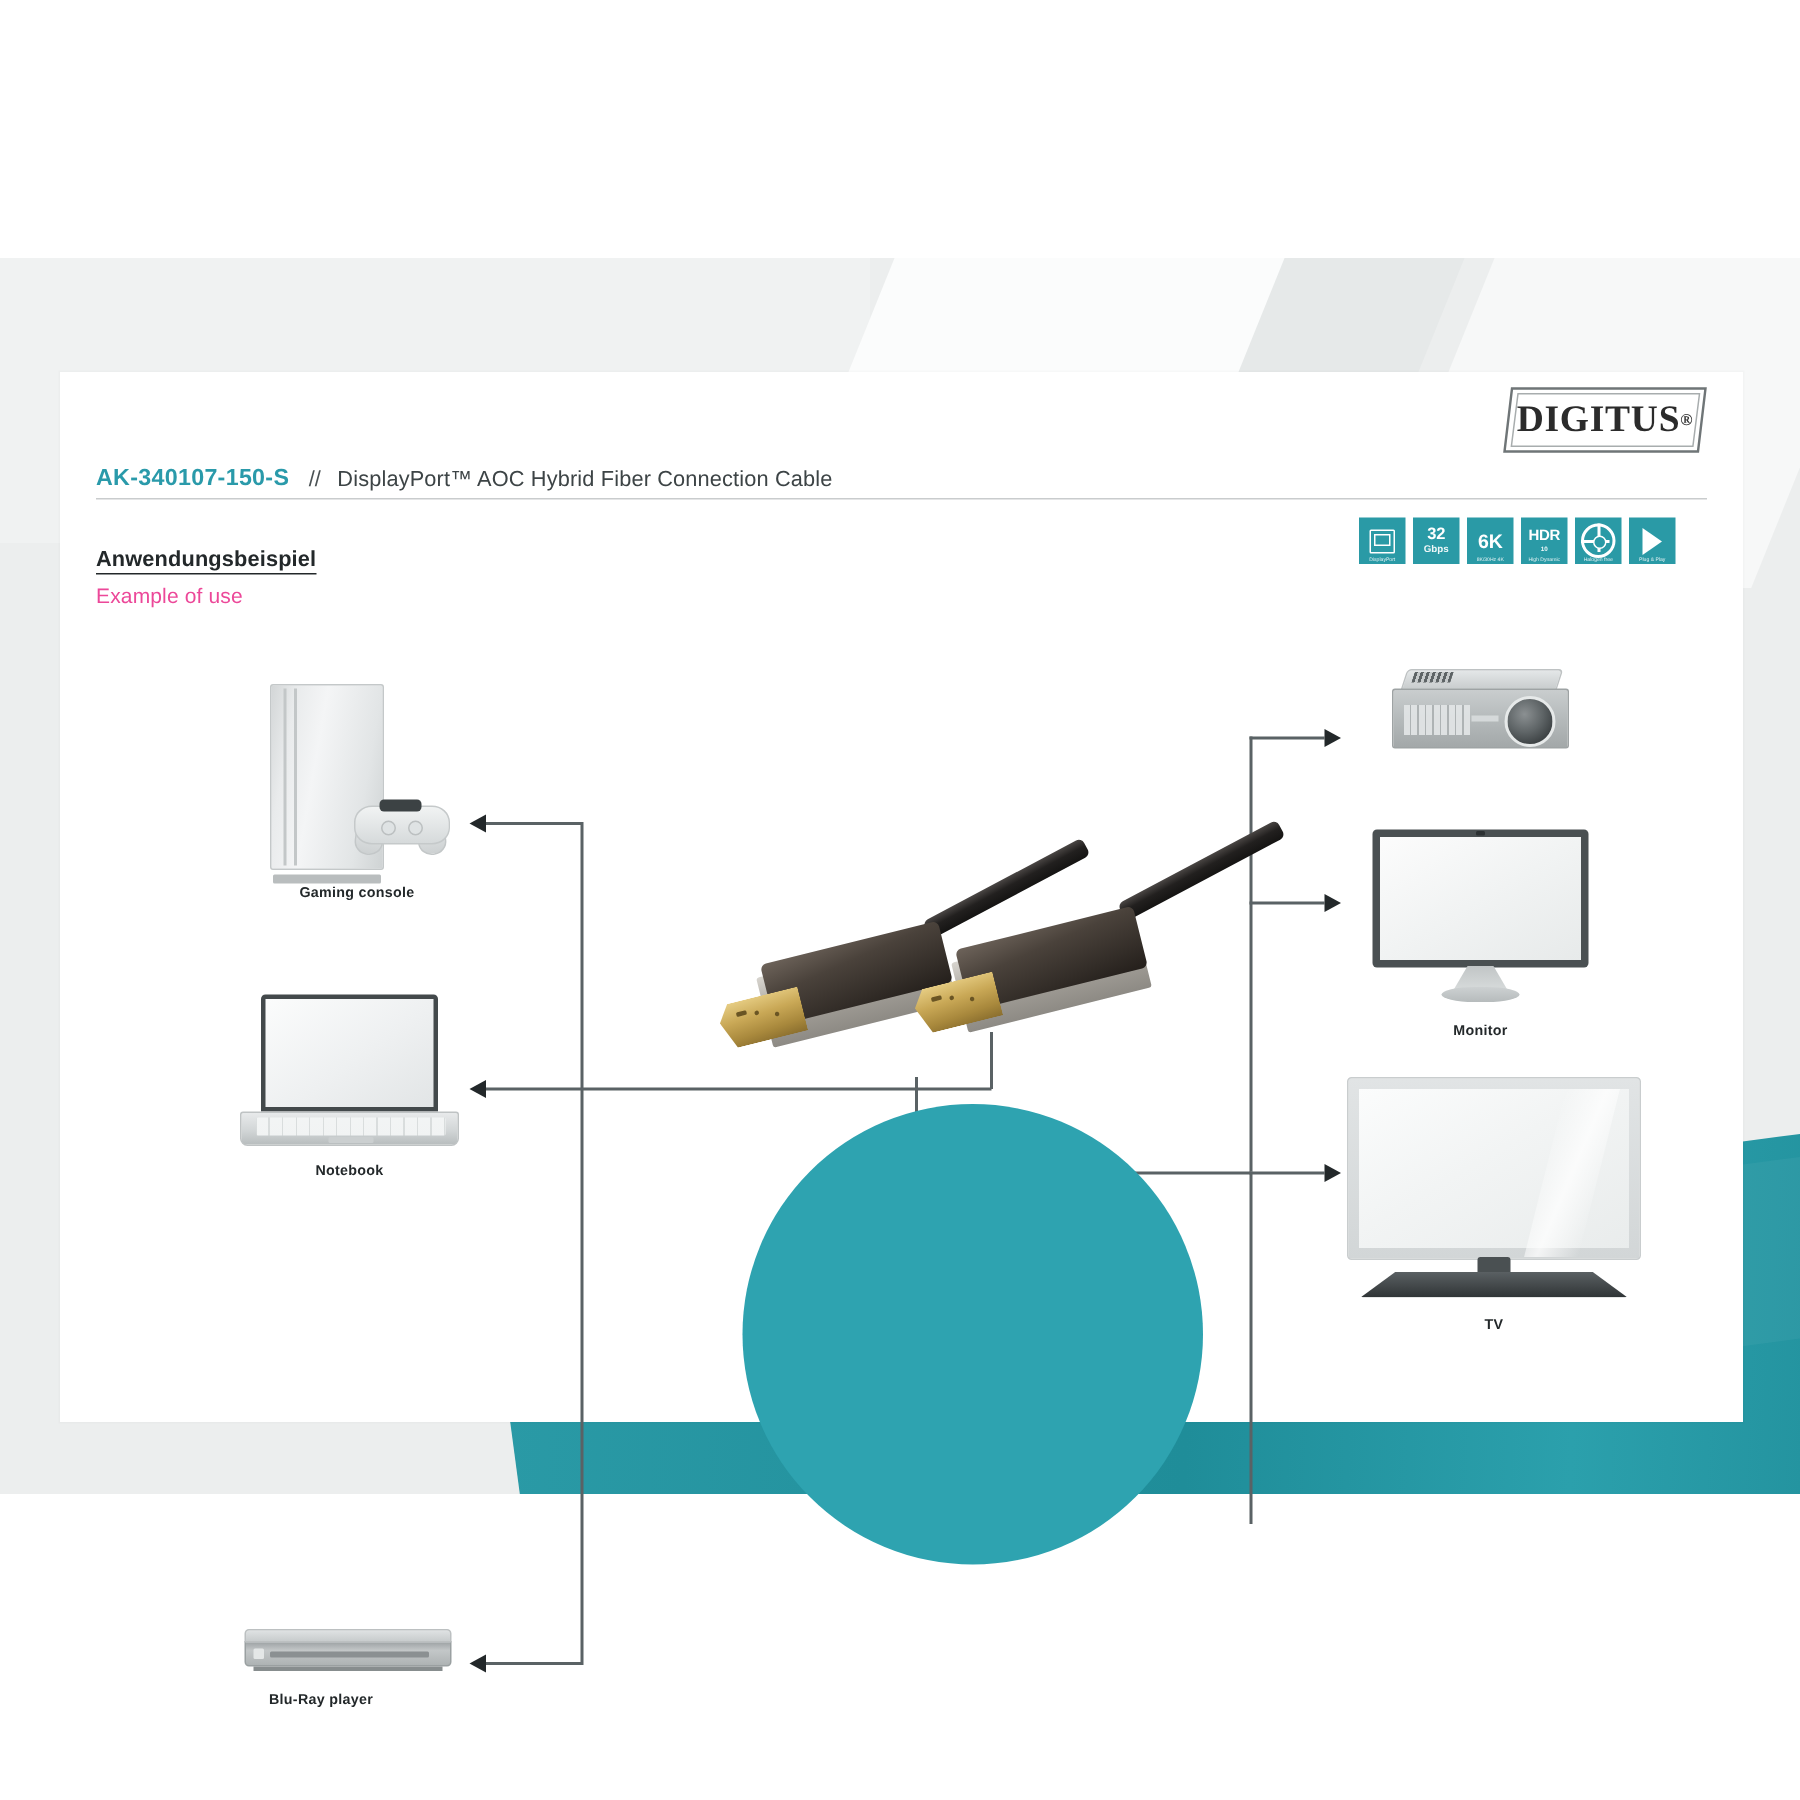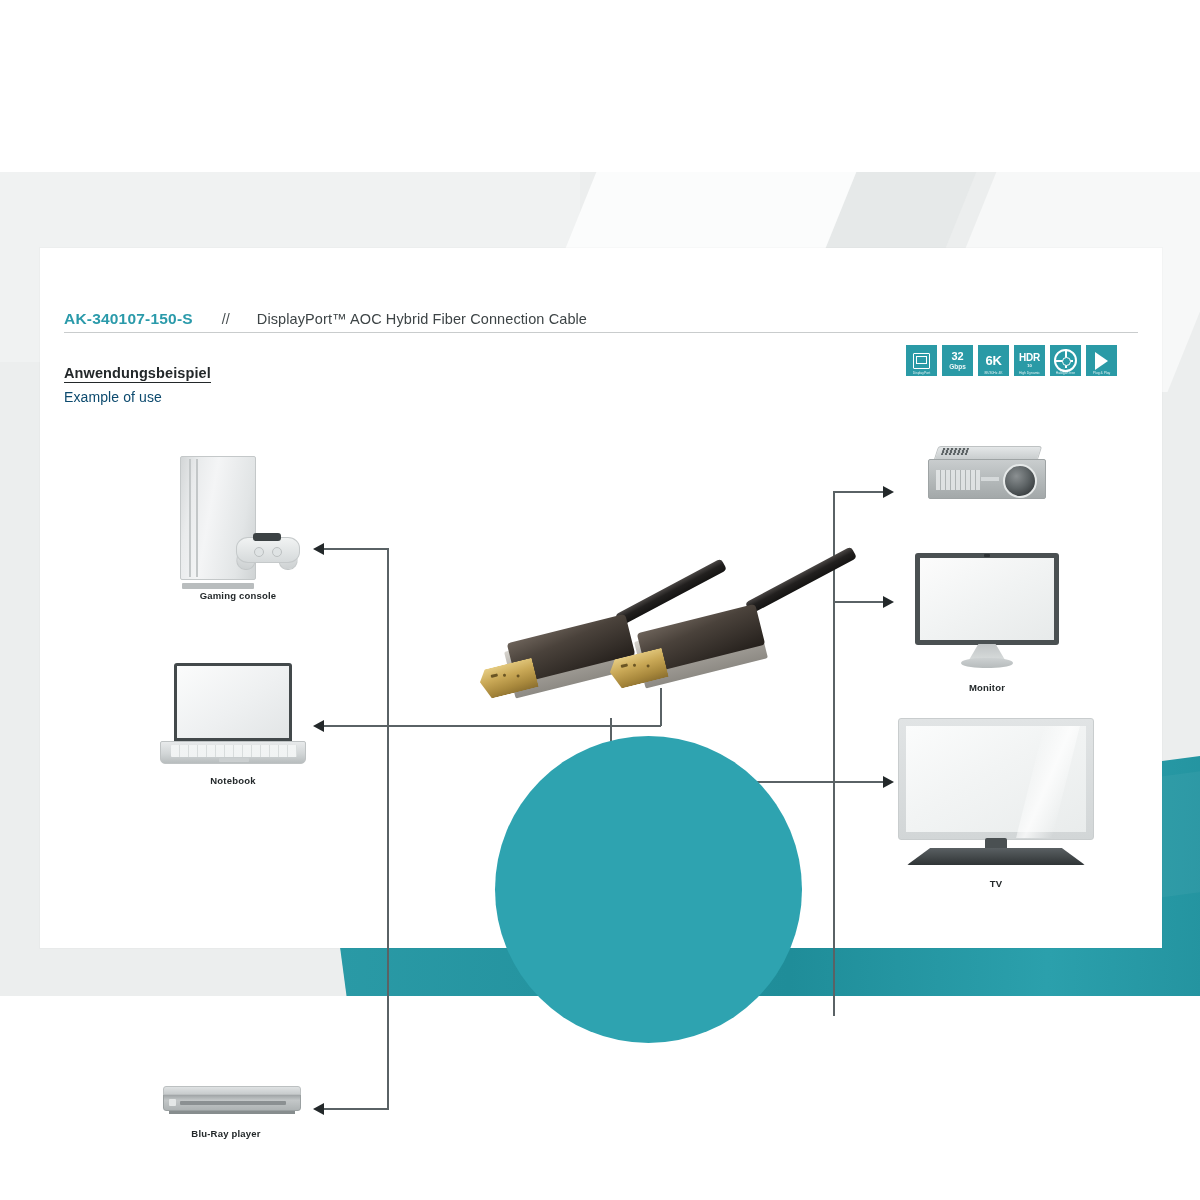--- a/index.html
+++ b/index.html
@@ -30,31 +30,31 @@
   
   .logo-wrap{position:absolute;left:1002px;top:258px;width:136px;height:44px;}
   .logo-frame{position:absolute;left:0;top:0;width:136px;height:44px;}
   .logo-text{position:absolute;left:0;top:0;width:136px;height:44px;display:flex;align-items:center;
      justify-content:center;font-family:"Liberation Serif",serif;font-size:25px;font-weight:700;
      letter-spacing:0.5px;color:#2b2b2b;}
   .logo-reg{font-size:11px;vertical-align:super;font-weight:700;}
 
   
   .hdr{position:absolute;left:64px;top:310px;width:1074px;}
-  .hdr-line{display:flex;align-items:center;gap:16px;padding-bottom:5px;}
+  .hdr-line{display:flex;align-items:flex-end;gap:0px;padding-bottom:5px;}
   .sku{font-size:15.5px;font-weight:700;color:#2a9aaa;letter-spacing:0.2px;white-space:nowrap;}
   .slashes{font-size:14.5px;color:#4b5254;margin:0 11px 0 13px;font-weight:400;}
   .hdr-title{font-size:14.5px;color:#3d4446;letter-spacing:0.1px;white-space:nowrap;}
   .hdr-rule{position:absolute;left:64px;top:332px;width:1074px;height:1px;background:#c9cccd;}
 
   
   .sub{position:absolute;left:64px;top:364px;}
   .sub-de{font-size:14.5px;font-weight:700;color:#23282a;border-bottom:1.4px solid #23282a;
      display:inline-block;padding-bottom:1px;letter-spacing:0.1px;}
-  .sub-en{font-size:14px;color:#0c4a6e;margin-top:6px;letter-spacing:0.1px;}
+  .sub-en{font-size:14px;color:#ec4899;margin-top:6px;letter-spacing:0.1px;}
 
   
   .badges{position:absolute;left:906px;top:345px;display:flex;gap:5px;}
   .badge{width:31px;height:31px;background:#2a9aa6;color:#ffffff;position:relative;
      display:flex;flex-direction:column;align-items:center;justify-content:center;overflow:hidden;}
   .b-main{font-size:11px;font-weight:700;line-height:1;letter-spacing:-0.2px;}
   .b-sub{font-size:4.2px;line-height:1.15;margin-top:1px;text-align:center;opacity:.92;font-weight:700;}
   .b-foot{position:absolute;bottom:1px;left:0;right:0;font-size:3.4px;text-align:center;opacity:.85;}
   .b-icon{width:15px;height:14px;border:1.6px solid #fff;border-radius:1px;position:relative;}
   .b-icon:before{content:"";position:absolute;left:2px;top:2px;right:2px;bottom:4px;border:1px solid #fff;}
@@ -186,20 +186,30 @@
     <div class="bd-shape bd-d"></div>
     <div class="bd-shape bd-a"></div>
     <div class="bd-shape bd-b"></div>
     <div class="bd-shape bd-c"></div>
     <div class="bd-teal teal-band"></div>
     <div class="bd-teal teal-band2"></div>
   </div>
 
   <div class="card"></div>
 
+  <div class="logo-wrap">
+    <svg class="logo-frame" viewBox="0 0 136 44">
+      <polygon points="6,1 135,1 130,43 1,43" fill="none" stroke="#6f7577" stroke-width="1.6"></polygon>
+      <polygon points="10,4.5 131,4.5 126.6,39.5 5.6,39.5" fill="none" stroke="#a8adae" stroke-width="1"></polygon>
+    </svg>
+    <div class="logo-text">
+        <span>DIGITUS</span>
+        <span class="logo-reg">®</span>
+      </div>
+  </div>
 
   <div class="hdr">
     <div class="hdr-line">
       <span class="sku">AK-340107-150-S</span>
       <span class="slashes">//</span>
       <span class="hdr-title">DisplayPort™ AOC Hybrid Fiber Connection Cable</span>
     </div>
   </div>
   <div class="hdr-rule"></div>
 
@@ -321,21 +331,21 @@
     <div class="dev-label" style="left:103px;top:527px;width:180px;">Notebook</div>
 
     <div class="dev" style="left:123px;top:838px;width:138px;height:30px;">
       <div class="br-body">
         <div class="br-tray"></div>
         <div class="br-btn"></div>
       </div>
       <div class="br-top"></div>
       <div class="br-foot"></div>
     </div>
-    <div class="dev-label" style="left:96px;top:880px;width:180px;">Blu-Ray player</div>
+    <div class="dev-label" style="left:84px;top:880px;width:180px;">Blu-Ray player</div>
 
     <div class="dev" style="left:888px;top:198px;width:118px;height:56px;">
       <div class="bm-top"></div>
       <div class="bm-vent"></div>
       <div class="bm-body">
         <div class="bm-grill"></div>
         <div class="bm-lbl"></div>
         <div class="bm-lens"></div>
       </div>
     </div>

